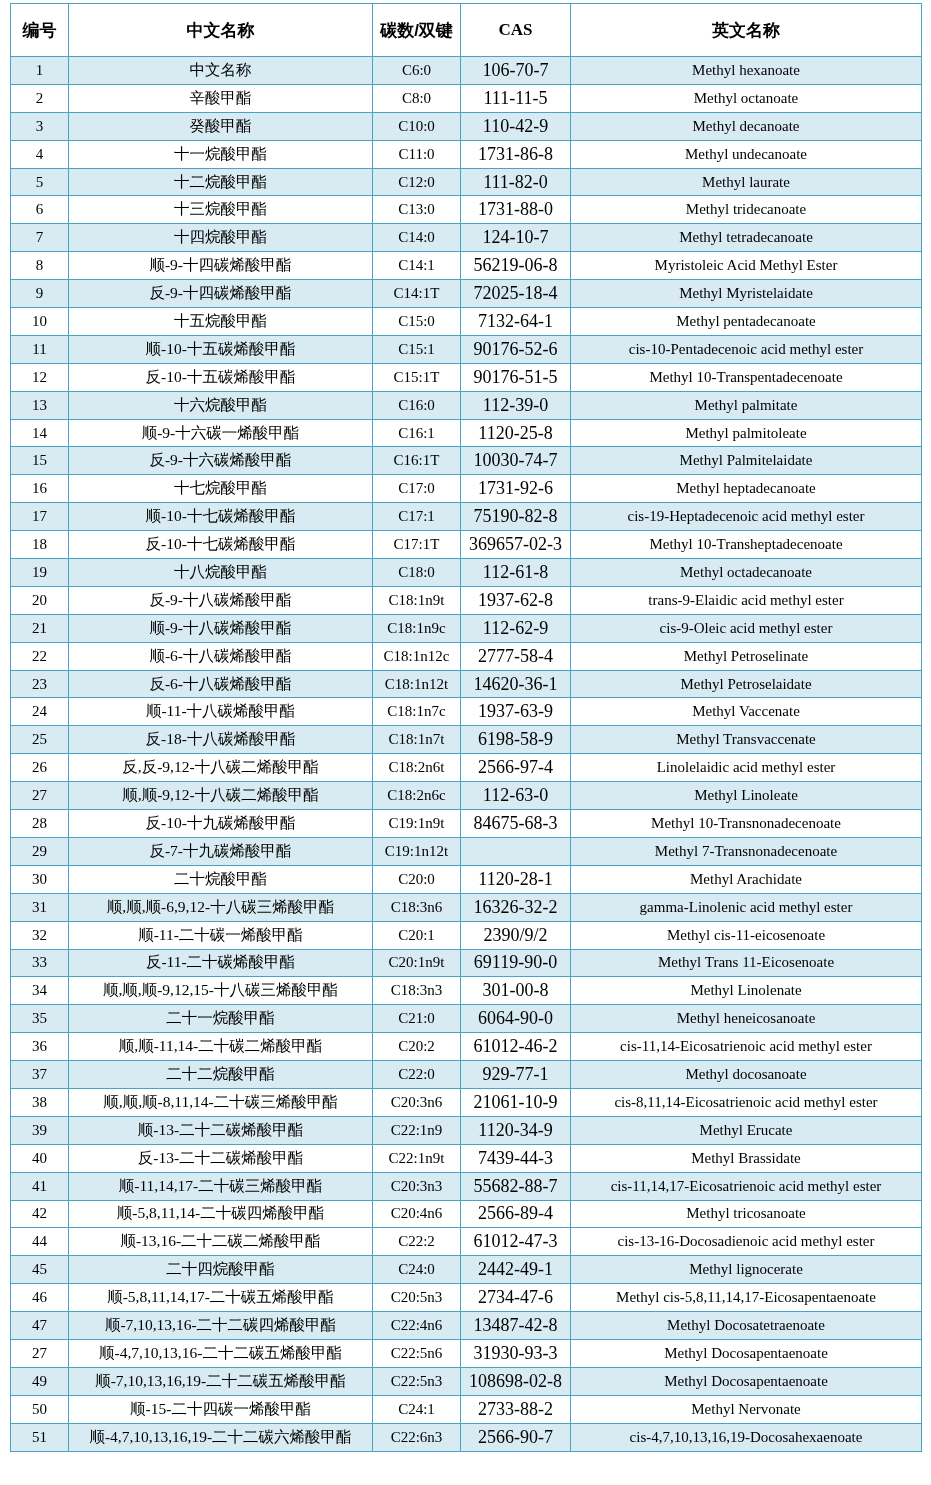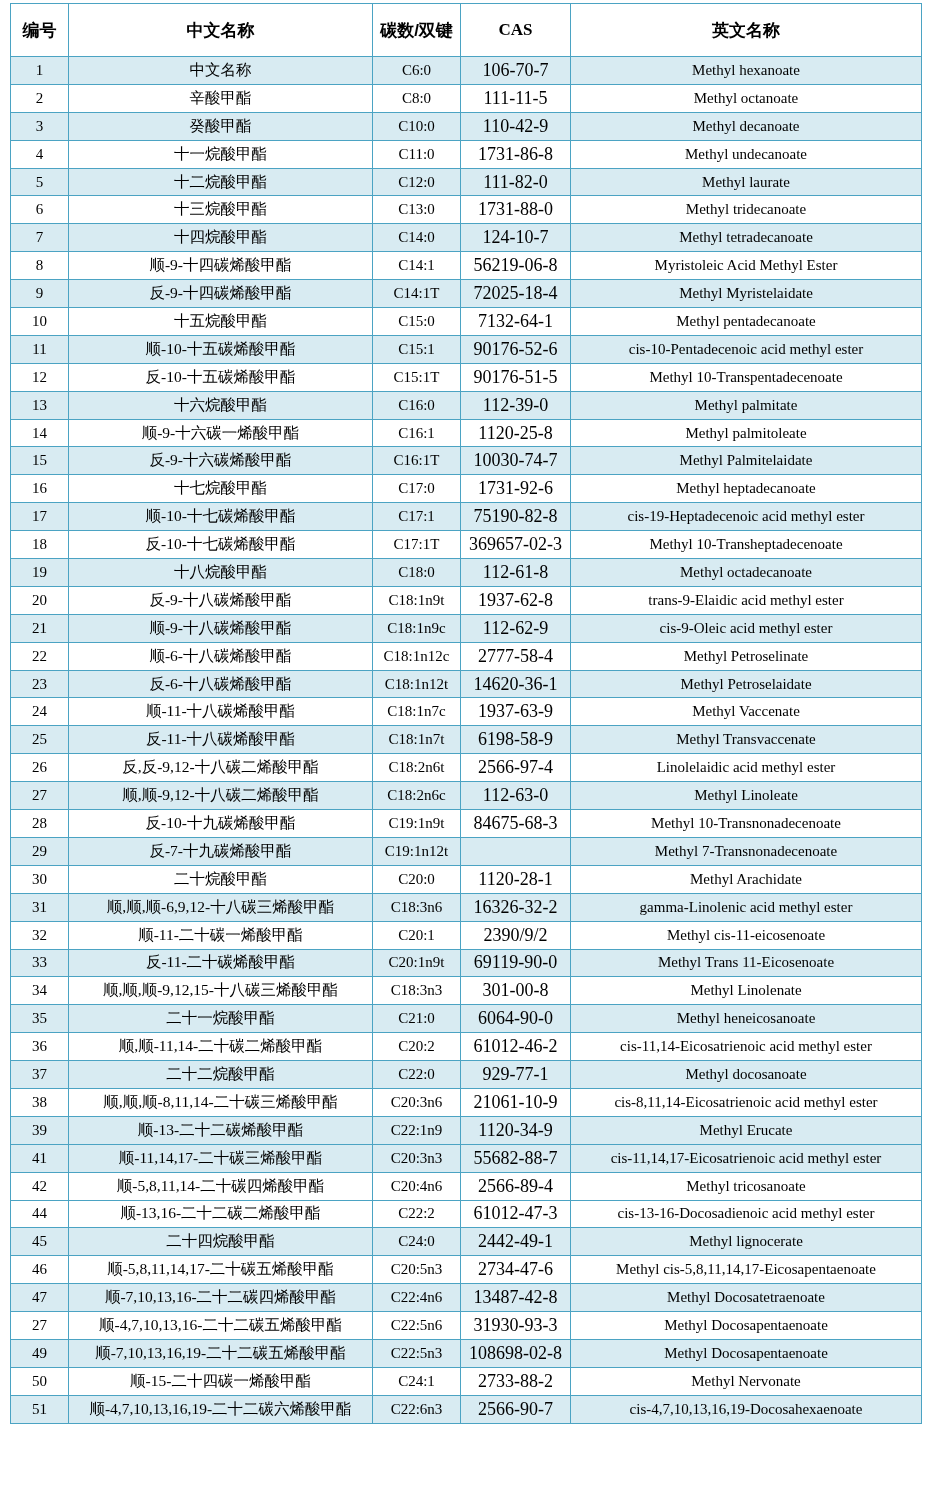--- a/index.html
+++ b/index.html
@@ -266,21 +266,21 @@
         </tr>
         <tr class="plain">
           <td class="cell-id">24</td>
           <td class="cell-cn">顺-11-十八碳烯酸甲酯</td>
           <td class="cell-cd">C18:1n7c</td>
           <td class="cell-cas">1937-63-9</td>
           <td class="cell-en">Methyl Vaccenate</td>
         </tr>
         <tr class="alt">
           <td class="cell-id">25</td>
-          <td class="cell-cn">反-11-十八碳烯酸甲酯</td>
+          <td class="cell-cn">反-18-十八碳烯酸甲酯</td>
           <td class="cell-cd">C18:1n7t</td>
           <td class="cell-cas">6198-58-9</td>
           <td class="cell-en">Methyl Transvaccenate</td>
         </tr>
         <tr class="plain">
           <td class="cell-id">26</td>
           <td class="cell-cn">反,反-9,12-十八碳二烯酸甲酯</td>
           <td class="cell-cd">C18:2n6t</td>
           <td class="cell-cas">2566-97-4</td>
           <td class="cell-en">Linolelaidic acid methyl ester</td>
@@ -369,20 +369,27 @@
           <td class="cell-cas">21061-10-9</td>
           <td class="cell-en">cis-8,11,14-Eicosatrienoic acid methyl ester</td>
         </tr>
         <tr class="alt">
           <td class="cell-id">39</td>
           <td class="cell-cn">顺-13-二十二碳烯酸甲酯</td>
           <td class="cell-cd">C22:1n9</td>
           <td class="cell-cas">1120-34-9</td>
           <td class="cell-en">Methyl Erucate</td>
         </tr>
+        <tr class="plain">
+          <td class="cell-id">40</td>
+          <td class="cell-cn">反-13-二十二碳烯酸甲酯</td>
+          <td class="cell-cd">C22:1n9t</td>
+          <td class="cell-cas">7439-44-3</td>
+          <td class="cell-en">Methyl Brassidate</td>
+        </tr>
         <tr class="alt">
           <td class="cell-id">41</td>
           <td class="cell-cn">顺-11,14,17-二十碳三烯酸甲酯</td>
           <td class="cell-cd">C20:3n3</td>
           <td class="cell-cas">55682-88-7</td>
           <td class="cell-en">cis-11,14,17-Eicosatrienoic acid methyl ester</td>
         </tr>
         <tr class="plain">
           <td class="cell-id">42</td>
           <td class="cell-cn">顺-5,8,11,14-二十碳四烯酸甲酯</td>

